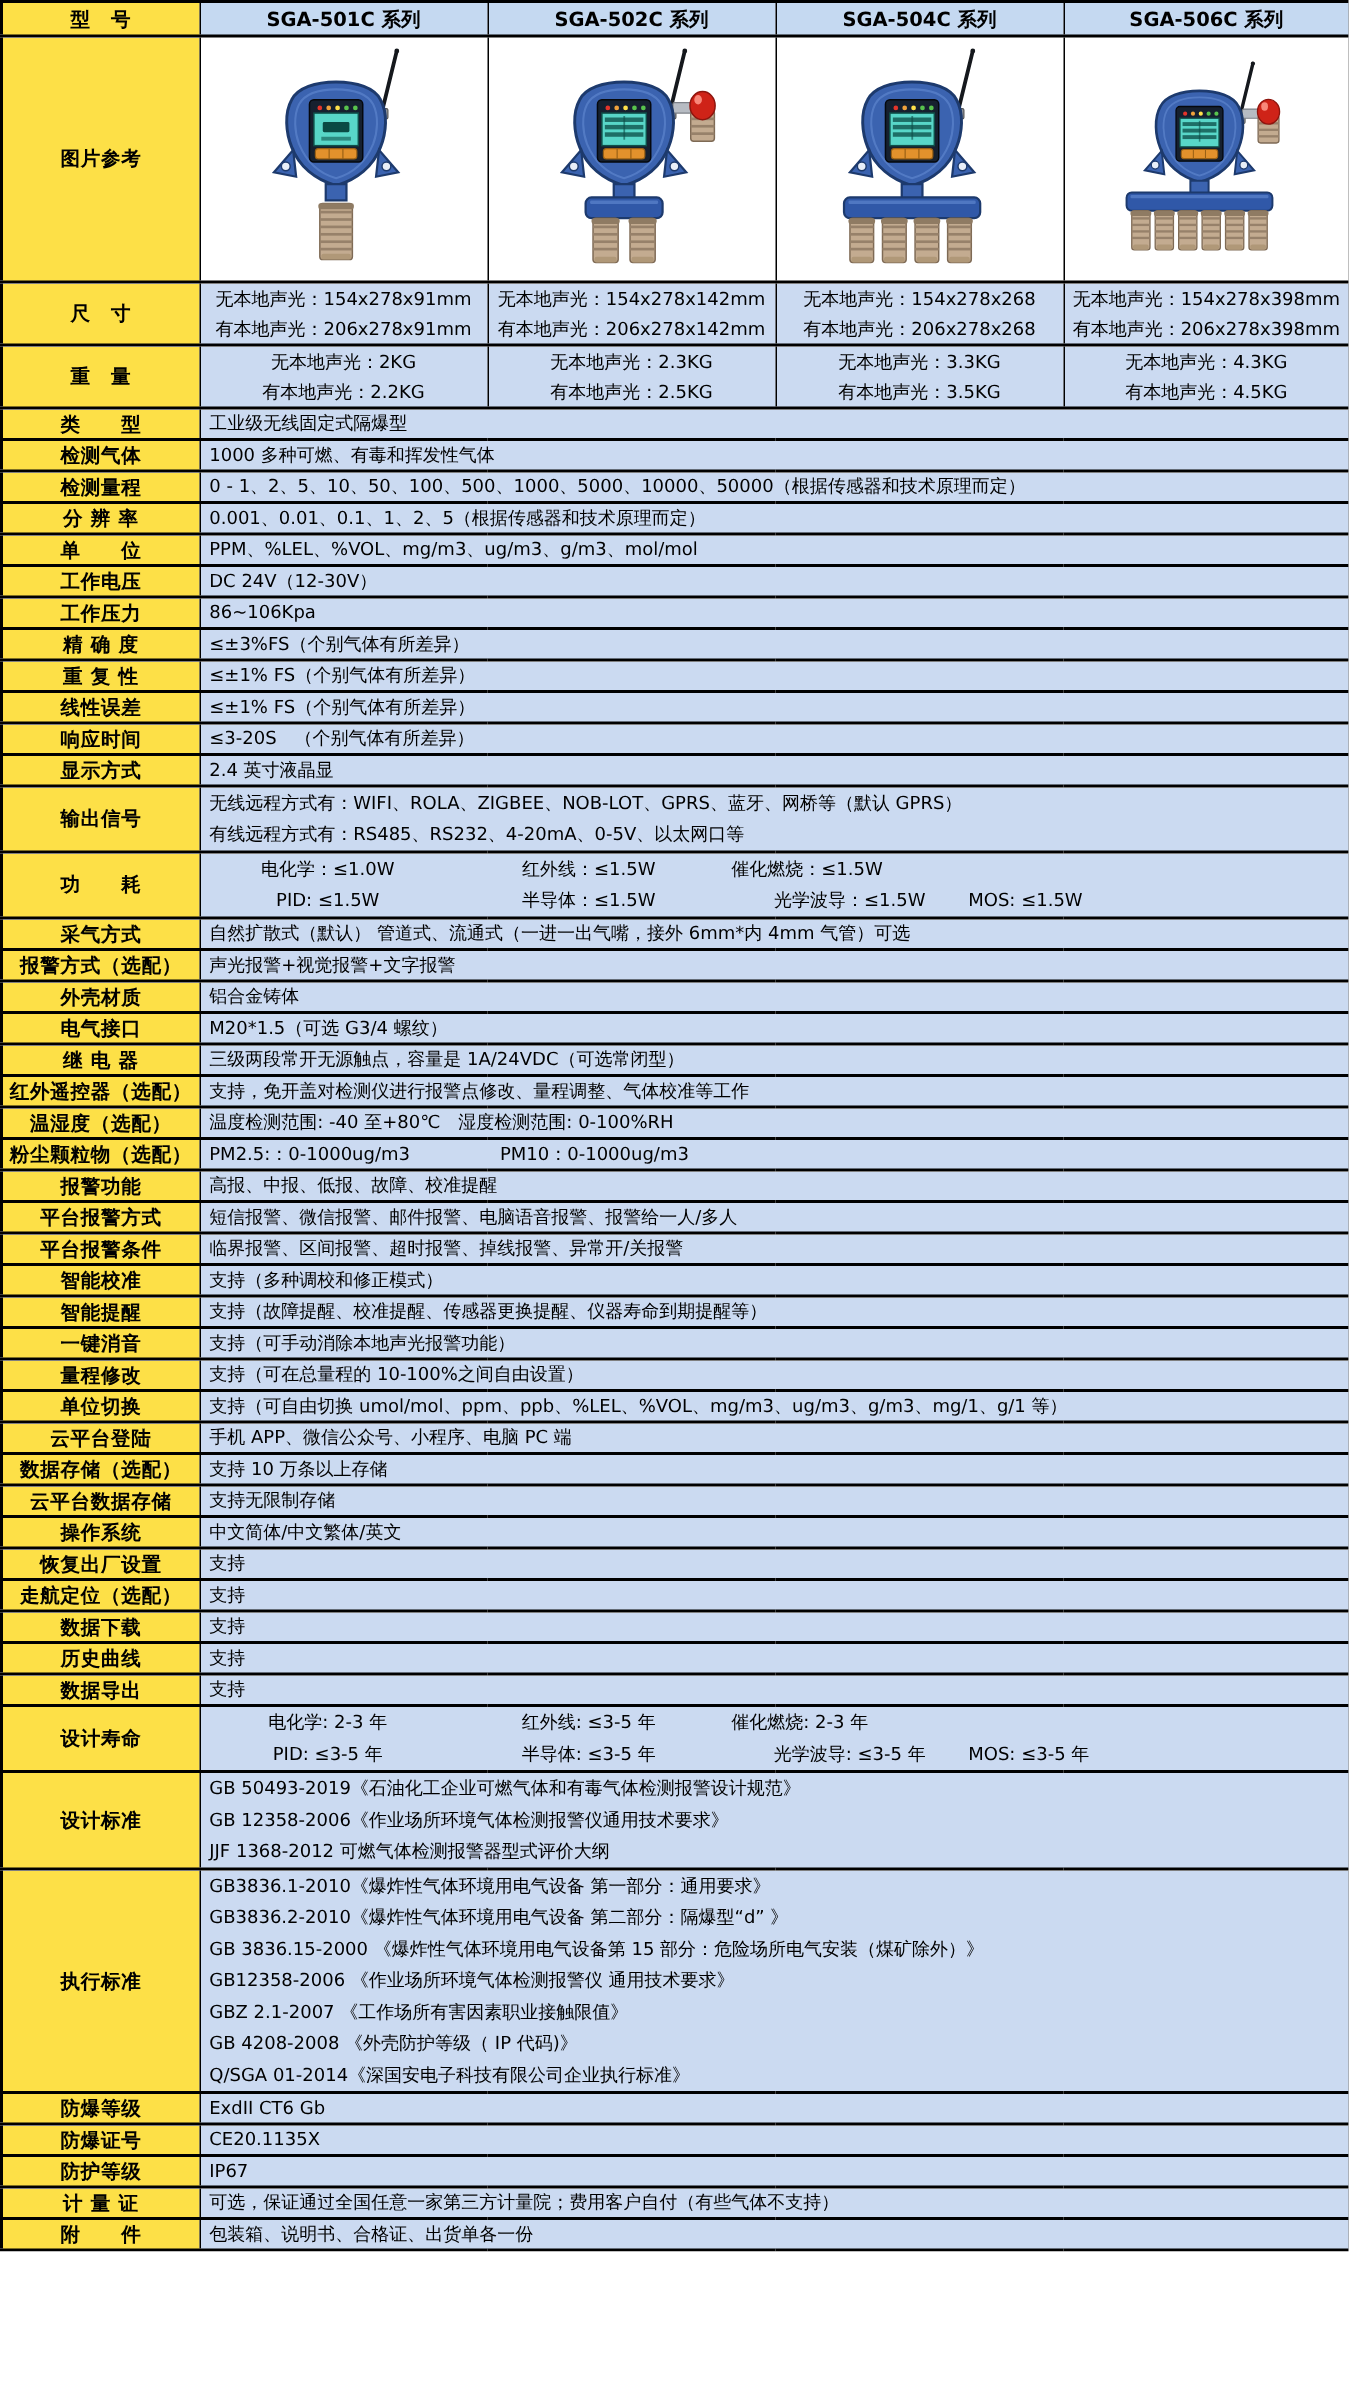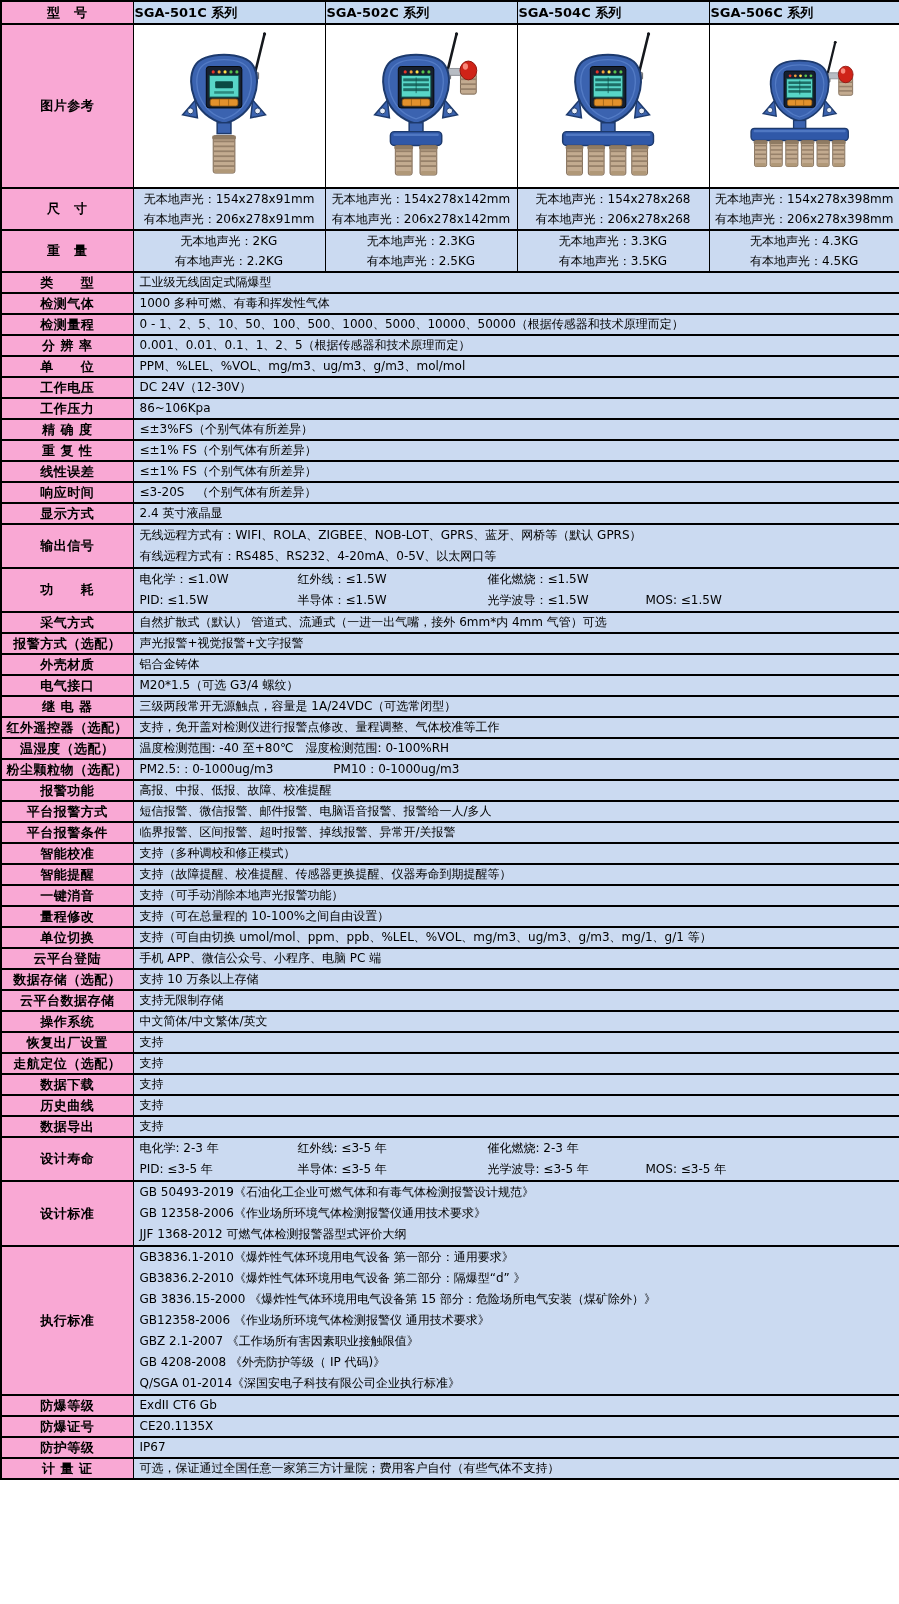--- a/index.html
+++ b/index.html
@@ -1,29 +1,29 @@
 <!DOCTYPE html>
 <html><head>
 <meta charset="utf-8">
 <style>
   html,body{margin:0;padding:0;background:#fff;}
   body{width:899px;font-family:"DejaVu Sans","Liberation Sans",sans-serif;color:#000;}
   table.tbl{border-collapse:collapse;width:899px;table-layout:fixed;border:2px solid #000;}
   td{border-left:1px solid #000;border-right:1px solid #000;border-top:2px solid #000;border-bottom:2px solid #000;overflow:hidden;vertical-align:middle;}
-  td.lbl{background:#f9a8d4;font-weight:bold;font-size:13px;text-align:center;letter-spacing:0.5px;padding:0 2px;margin-top:36px;}
-  td.hdr{background:#C5D9F1;font-weight:bold;font-size:13px;text-align:left;}
+  td.lbl{background:#fde047;font-weight:bold;font-size:13px;text-align:center;letter-spacing:0.5px;padding:0 2px;margin-top:36px;}
+  td.hdr{background:#C5D9F1;font-weight:bold;font-size:13px;text-align:center;}
   td.val{background:#CBDAF1;font-size:12px;padding:0 6px;text-align:left;}
   td.ctr{text-align:center;padding:0 2px;}
   td.img-cell{background:#ffffff;text-align:center;vertical-align:middle;height:160px;}
   tr.hrow td{height:19px;}
   tr.gas-row td{height:21px;}
   tr.two-row td{height:40px;}
   .line{line-height:19px;white-space:nowrap;}
   .tall .line{line-height:21px;}
-  .line .seg{display:inline-block;min-width:158px;}
+  .line .seg{display:inline-block;min-width:158px;text-align:center;}
   .line .seg:nth-child(2){min-width:190px;}
   .line .seg:last-child{min-width:0;}
   .cline{line-height:20px;white-space:nowrap;}
 </style>
 </head>
 <body>
 
 <div id="app">
     <table class="tbl">
       <colgroup>
@@ -639,15 +639,21 @@
           <td class="val" colspan="4">
             <div class="line">IP67</div>
           </td>
         </tr>
         <tr class="spec">
           <td class="lbl">计 量 证</td>
           <td class="val" colspan="4">
             <div class="line">可选，保证通过全国任意一家第三方计量院；费用客户自付（有些气体不支持）</div>
           </td>
         </tr>
+        <tr class="spec">
+          <td class="lbl">附　　件</td>
+          <td class="val" colspan="4">
+            <div class="line">包装箱、说明书、合格证、出货单各一份</div>
+          </td>
+        </tr>
       </tbody>
     </table>
   </div>
 
 </body></html>

